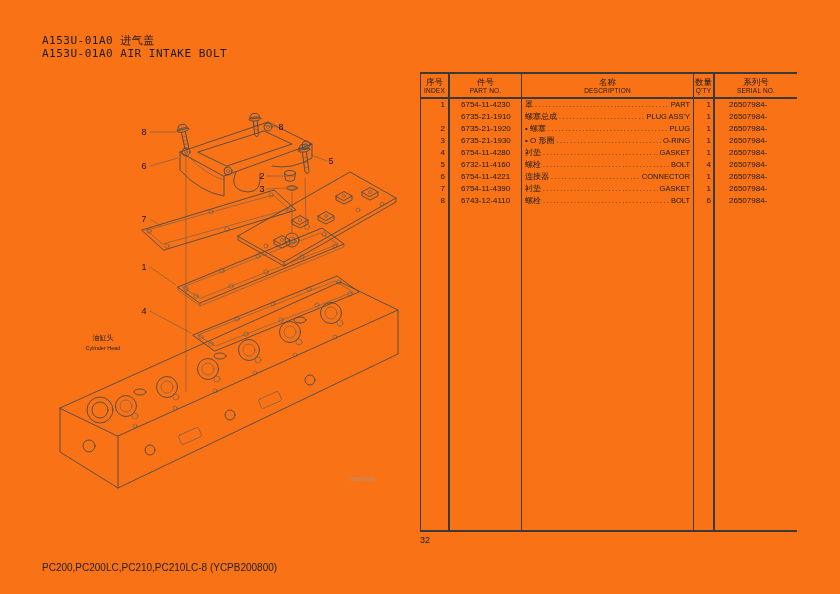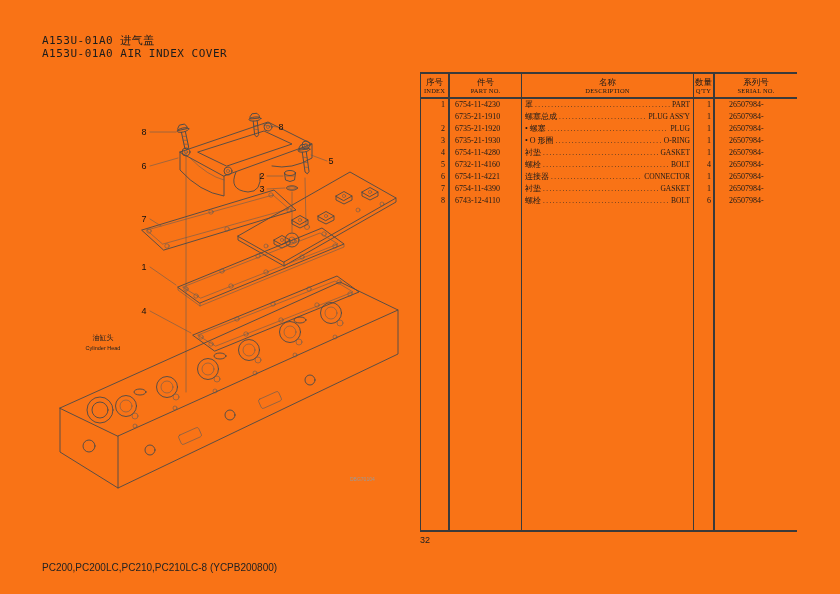--- a/index.html
+++ b/index.html
@@ -11,28 +11,28 @@
   
   .diagram{position:absolute;left:40px;top:100px;width:380px;height:410px;}
   .ln{fill:none;stroke:#4a4a4a;stroke-width:.9;stroke-linejoin:round;stroke-linecap:round;}
   .ln2{fill:none;stroke:#5a5a5a;stroke-width:.55;stroke-linejoin:round;stroke-linecap:round;}
   .callout{font-size:9px;fill:#111;}
   .head-cn{font-size:7px;fill:#222;}
   .head-en{font-size:5.5px;fill:#222;}
   .diagcode{font-size:5px;fill:#999;}
   
   .ptable{position:absolute;left:420px;top:72px;width:377px;height:460px;display:flex;flex-direction:column;
-          box-sizing:border-box;border-top:2px solid #3a3a3a;border-bottom:2px solid #3a3a3a;border-left:1px solid #3a3a3a;font-family:Liberation Serif, serif;}
+          box-sizing:border-box;border-top:2px solid #3a3a3a;border-bottom:2px solid #3a3a3a;border-left:1px solid #3a3a3a;}
   .trow{display:flex;flex:0 0 auto;}
   .hrow{height:23px;border-bottom:2px solid #3a3a3a;}
   .drow{height:12px;}
   .frow{flex:1 1 auto;}
   .cell{box-sizing:border-box;overflow:hidden;}
   .c-index{width:29px;border-right:2px solid #3a3a3a;text-align:right;padding-right:3px;}
-  .c-part{width:72px;border-right:1px solid #3a3a3a;padding-left:5px;}
+  .c-part{width:72px;border-right:1px solid #3a3a3a;padding-left:11px;}
   .c-desc{width:172px;border-right:1px solid #3a3a3a;}
   .c-qty{width:21px;border-right:2px solid #3a3a3a;text-align:right;padding-right:2px;}
   .c-serial{flex:1;padding-left:14px;}
   .hrow .cell{display:flex;flex-direction:column;justify-content:center;align-items:center;
               text-align:center;padding:0;}
   .h-cn{font-size:8.5px;line-height:10px;}
   .h-en{font-size:6.5px;line-height:8px;letter-spacing:.2px;}
   .drow .cell{font-size:8px;line-height:12px;white-space:nowrap;}
   .dcell{display:flex;align-items:center;padding:0 3px;}
   .d-cn{font-size:8px;}
@@ -43,21 +43,21 @@
   .footer-left{position:absolute;left:42px;top:562px;font-size:10px;color:#222;text-align:center;}
   .page-num{position:absolute;left:420px;top:535px;width:377px;text-align:left;font-size:9px;color:#222;}
 </style>
 </head>
 <body>
 
 <div class="page">
 
   <div class="title">
     <div>A153U-01A0 进气盖</div>
-    <div>A153U-01A0 AIR INDEX COVER</div>
+    <div>A153U-01A0 AIR INTAKE BOLT</div>
   </div>
 
   <svg class="diagram" viewBox="0 0 380 410" xmlns="http://www.w3.org/2000/svg">
 
     <path class="ln2" d="M146,52 L146,292"></path>
     <path class="ln2" d="M265,78 L266,124"></path>
     <path class="ln2" d="M252,92 L252,132"></path>
 
     <g transform="translate(143,30) rotate(-12)">
       <path class="ln" d="M-4.5,-3 L-2.5,-5.5 L2.5,-5.5 L4.5,-3 L4.5,-0.5 L-4.5,-0.5 Z"></path>

